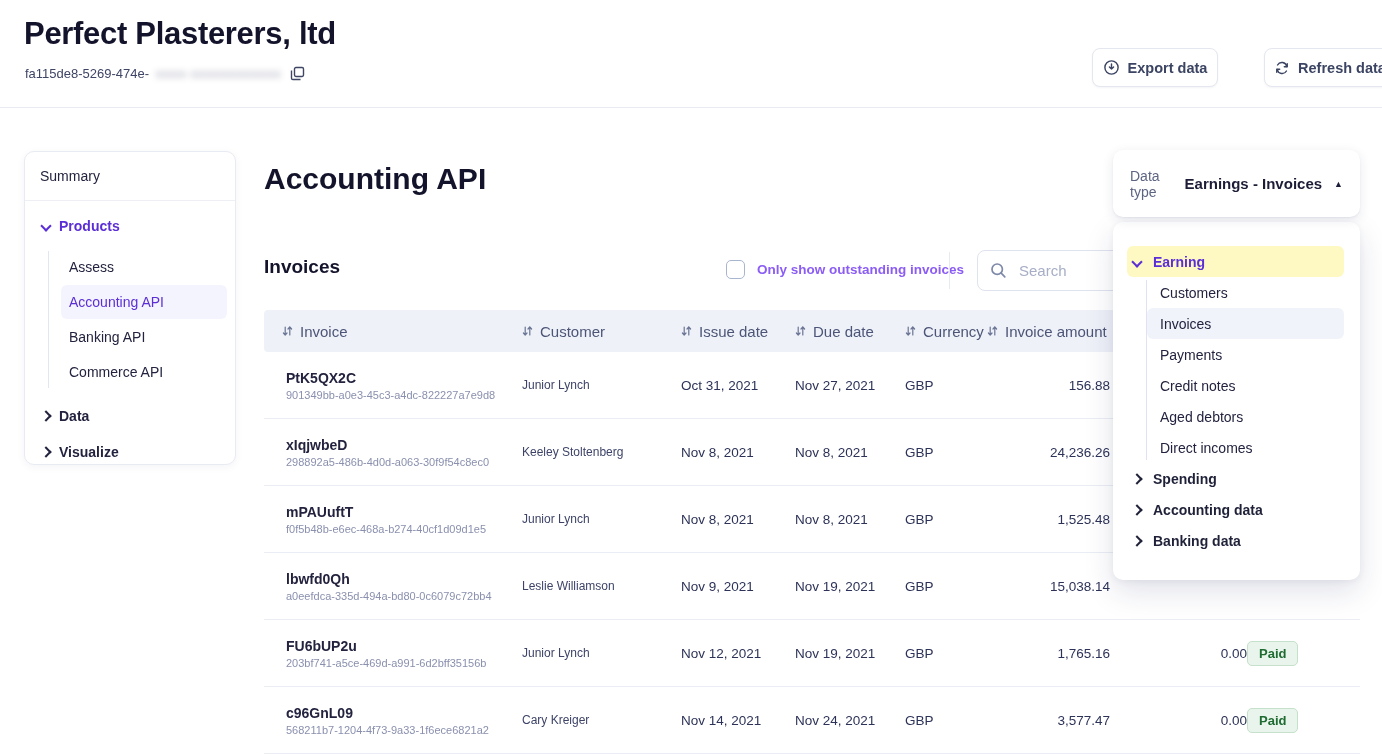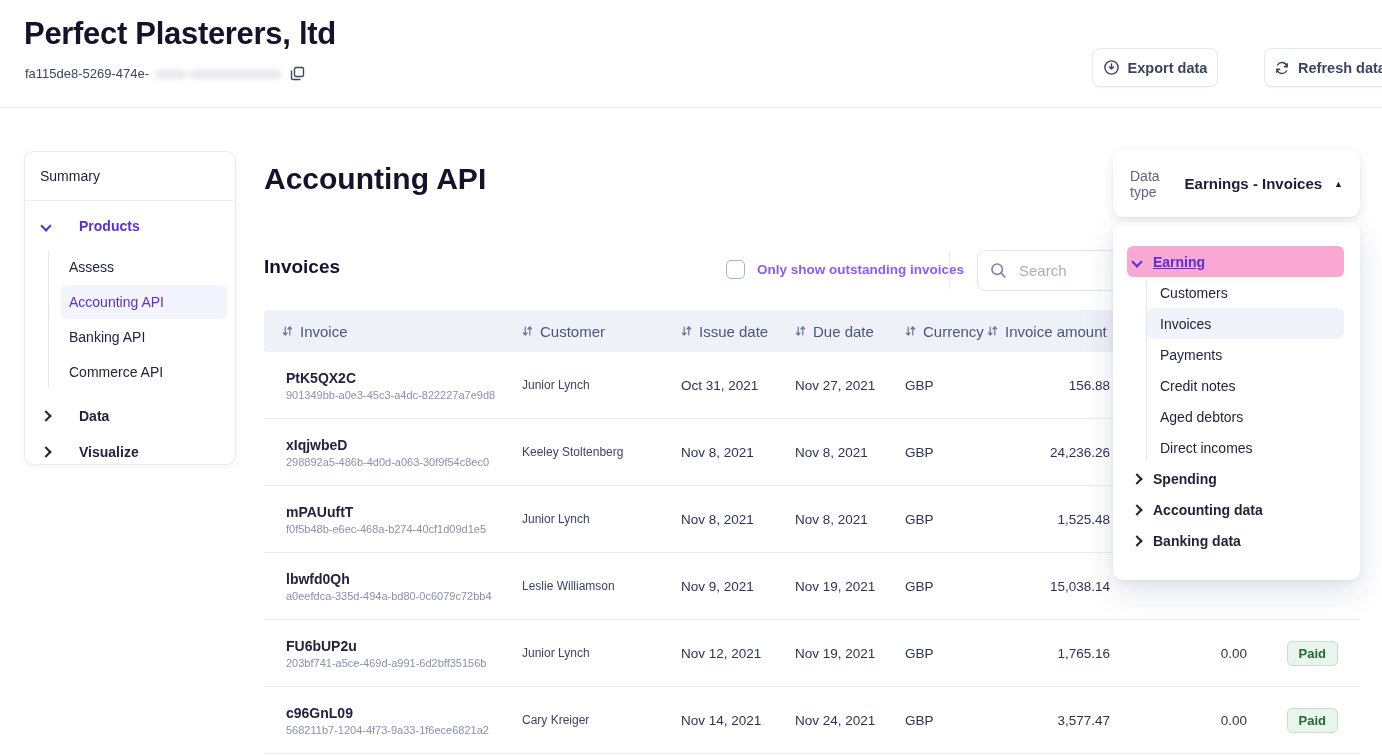--- a/index.html
+++ b/index.html
@@ -16,21 +16,21 @@
         background:#fff;border:1px solid #e4e7f0;border-radius:8px;font-size:14.5px;font-weight:700;color:#3b4462;
         box-shadow:0 1px 2px rgba(30,40,90,.05);cursor:pointer;}
   #export-btn{left:1092px;width:124px;}
   #refresh-btn{left:1264px;width:130px;}
 
   
   .sidebar{position:absolute;left:24px;top:151px;width:212px;height:314px;background:#fff;
            border:1px solid #e9ebf3;border-radius:10px;box-shadow:0 2px 8px rgba(30,40,90,.05);box-sizing:border-box;}
   .sb-summary{height:48px;display:flex;align-items:center;padding-left:15px;font-size:14px;color:#23233f;
               border-bottom:1px solid #edeff5;cursor:pointer;}
-  .sb-parent{display:flex;align-items:center;gap:29px;padding:17px 0 9px 17px;font-size:14px;font-weight:700;cursor:pointer;}
+  .sb-parent{display:flex;align-items:center;gap:9px;padding:17px 0 9px 17px;font-size:14px;font-weight:700;cursor:pointer;}
   .sb-parent.purple{color:#5b2ed6;}
   .sb-parent.dark{color:#23233f;padding:10px 0 10px 17px;}
   .chev{display:inline-block;width:6px;height:6px;border-right:2px solid currentColor;border-bottom:2px solid currentColor;
         transform:rotate(-45deg);flex:0 0 auto;}
   .chev.down{transform:rotate(45deg);}
   .sb-children{position:relative;padding:6px 0 8px;}
   .sb-children::before{content:'';position:absolute;left:23px;top:8px;bottom:10px;width:1px;background:#e2e6f0;}
   .sb-child{height:34px;display:flex;align-items:center;margin:1px 8px 1px 36px;padding-left:8px;font-size:14px;
             color:#23233f;border-radius:6px;cursor:pointer;}
   .sb-child.selected{background:#f3f4fd;color:#5b2ed6;font-weight:500;}
@@ -49,21 +49,21 @@
 
   
   .table{position:absolute;left:264px;top:310px;width:1096px;}
   .thead{display:flex;height:42px;background:#eef1f8;border-radius:4px;align-items:center;}
   .th{display:flex;align-items:center;gap:7px;font-size:15px;color:#4c5577;font-weight:500;box-sizing:border-box;cursor:pointer;}
   .trow{display:flex;align-items:center;height:66px;border-bottom:1px solid #ebedf4;cursor:pointer;background:#fff;}
   .td{box-sizing:border-box;display:flex;align-items:center;}
   .w-inv{width:258px;}  .w-cust{width:159px;} .w-iss{width:114px;} .w-due{width:110px;}
   .w-cur{width:82px;}   .w-amt{width:128px;justify-content:flex-end;padding-right:5px;}
   .w-bal{width:132px;justify-content:flex-end;}
-  .w-st{width:113px;justify-content:flex-end;padding-right:22px;}
+  .w-st{width:113px;justify-content:flex-start;padding-right:22px;}
   .thead .w-inv{padding-left:18px;}
   .thead .w-amt{justify-content:flex-start;padding-right:0;}
   .td.w-inv{padding-left:22px;flex-direction:column;justify-content:flex-end;align-items:flex-start;gap:3px;}
   .inv-id{font-size:14px;font-weight:700;color:#23233f;}
   .inv-uuid{font-size:11px;color:#8a90ae;}
   .td.w-cust{font-size:12px;color:#3e4468;}
   .td.w-iss,.td.w-due,.td.w-cur,.td.w-amt,.td.w-bal{font-size:13.5px;color:#2d3358;}
   .badge{display:inline-block;padding:4px 11px;background:#e9f5ec;border:1px solid #c5e0cb;border-radius:5px;
          font-size:13px;font-weight:700;color:#1f6b32;}
 
@@ -72,21 +72,21 @@
          border-radius:10px;box-shadow:0 3px 12px rgba(30,40,90,.10),0 1px 2px rgba(30,40,90,.06);
          display:flex;align-items:center;gap:12px;padding:0 17px;z-index:30;cursor:pointer;}
   .dtype-label{font-size:14px;color:#5d6582;}
   .dtype-value{font-size:15px;font-weight:700;color:#1d1d38;white-space:nowrap;}
   .dtype-caret{margin-left:auto;font-size:9px;color:#1d1d38;}
   .menu{position:absolute;left:1113px;top:222px;width:247px;box-sizing:border-box;background:#fff;border-radius:10px;
         box-shadow:0 12px 30px rgba(30,40,90,.13),0 2px 6px rgba(30,40,90,.06);padding:24px 0 24px;z-index:25;}
   .menu-item{height:31px;display:flex;align-items:center;font-size:14px;color:#1f2138;position:relative;cursor:pointer;}
   .menu-item.top{margin:0 16px 0 14px;padding-left:26px;font-weight:700;border-radius:6px;}
   .menu-item.top .chev{position:absolute;left:6px;color:#1f2138;}
-  .menu-item.top.expanded{color:#5b2ed6;background:#f9a8d4;text-decoration:underline;}
+  .menu-item.top.expanded{color:#5b2ed6;background:#fef9c3;}
   .menu-item.top.expanded .chev{color:#5b2ed6;}
   .child-group{position:relative;}
   .child-group::before{content:'';position:absolute;left:33px;top:3px;bottom:3px;width:1px;background:#dfe3ef;}
   .menu-item.child{margin:0 16px 0 34px;padding-left:13px;font-weight:500;color:#23233f;border-radius:6px;}
   .menu-item.child.highlight{background:#f1f3fb;}
 </style>
 </head>
 <body>
 
 <div id="app">

